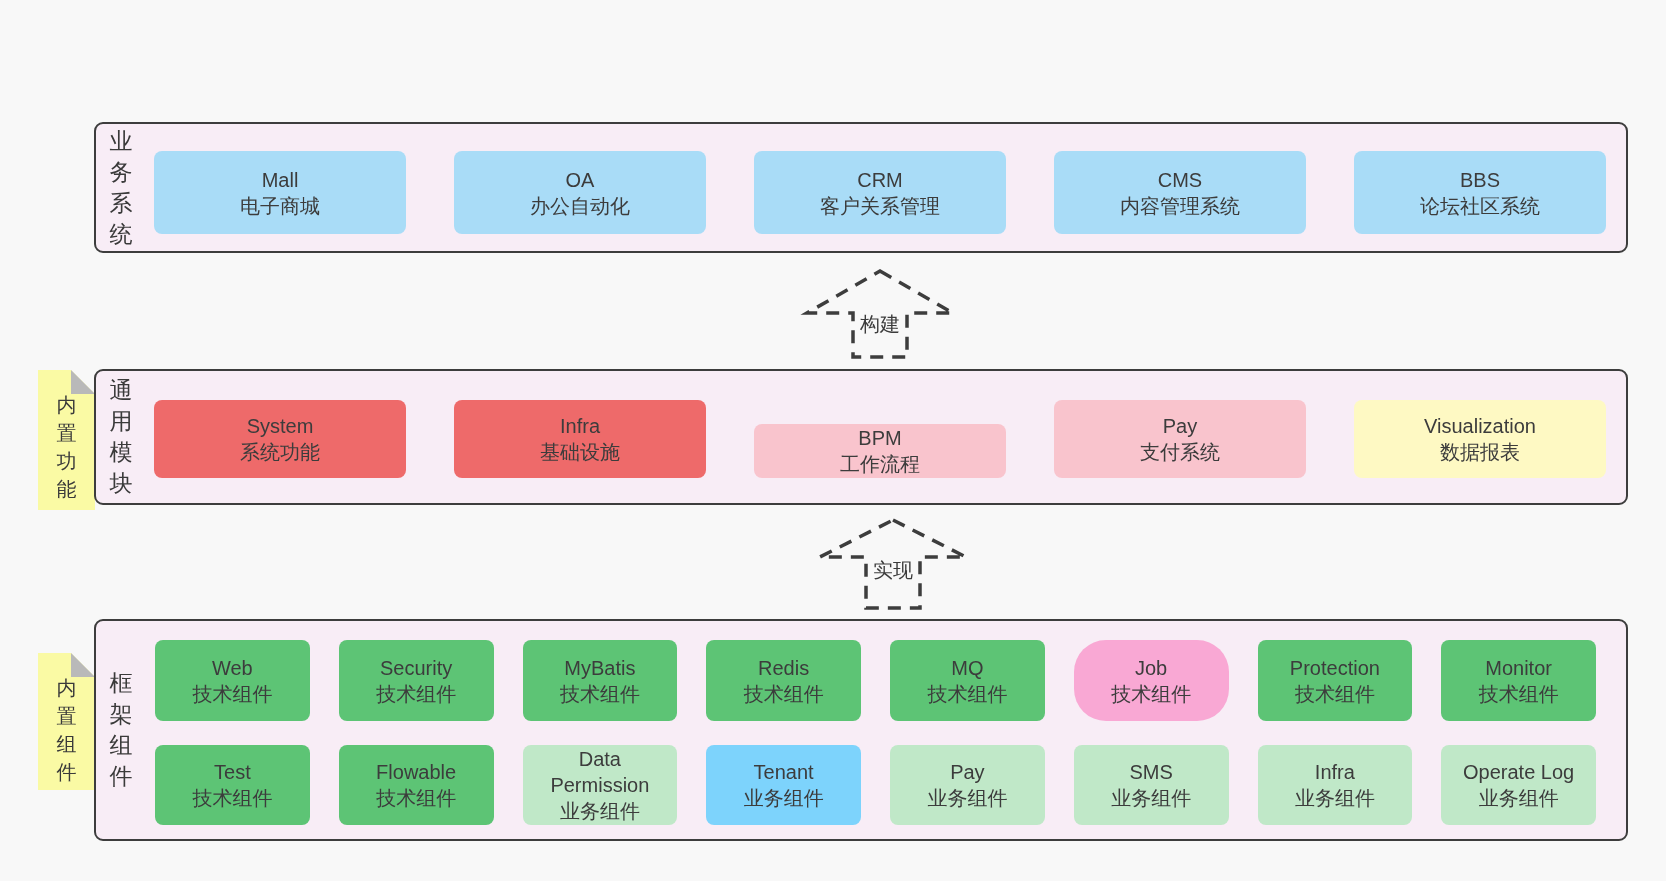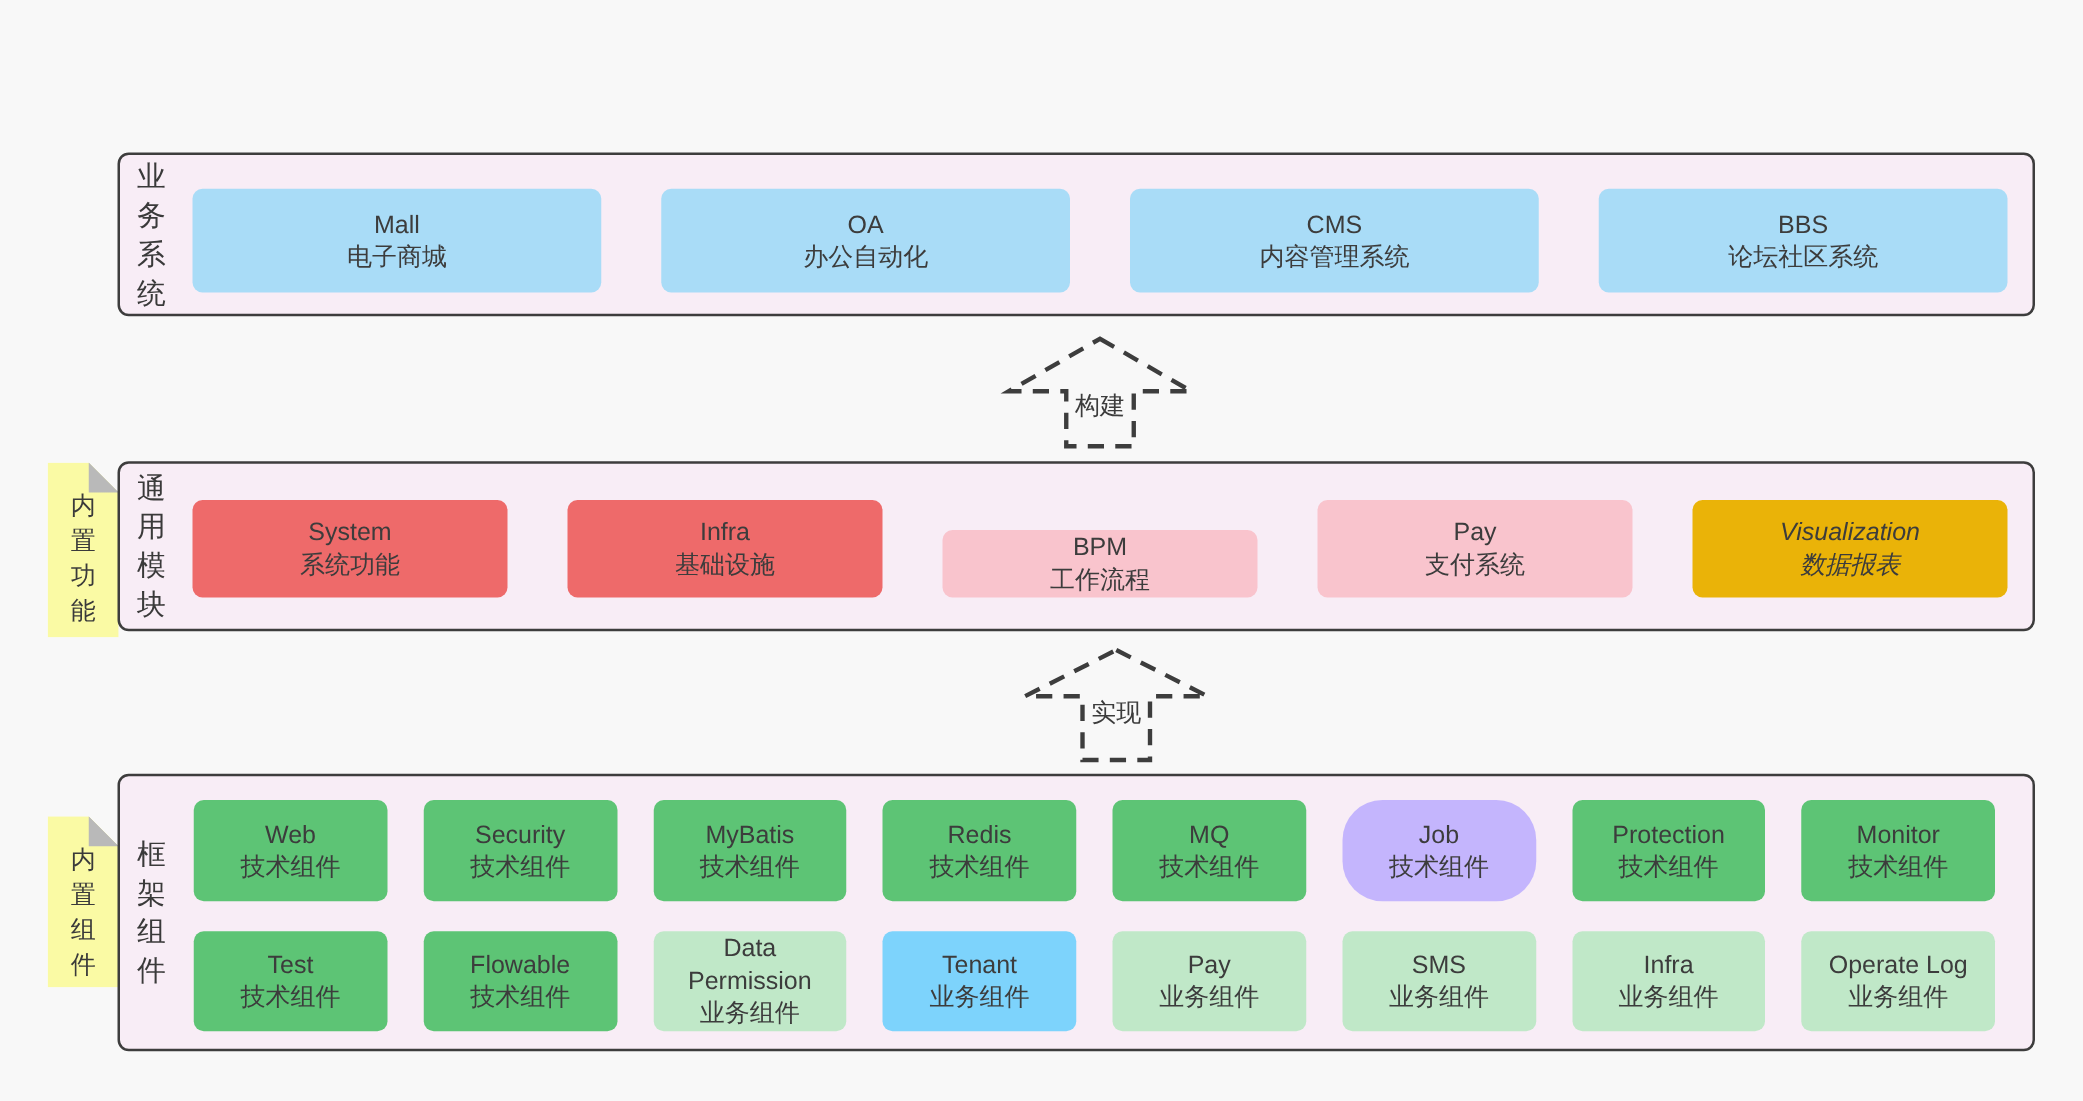--- a/index.html
+++ b/index.html
@@ -118,20 +118,24 @@
         <div class="box-row row-1">
           <div class="dbox" style="background: rgb(169, 220, 247);">
             <span>Mall</span>
             <span>电子商城</span>
           </div>
           <div class="dbox" style="background: rgb(169, 220, 247);">
             <span>OA</span>
             <span>办公自动化</span>
           </div>
           <div class="dbox" style="background: rgb(169, 220, 247);">
+            <span>CRM</span>
+            <span>客户关系管理</span>
+          </div>
+          <div class="dbox" style="background: rgb(169, 220, 247);">
             <span>CMS</span>
             <span>内容管理系统</span>
           </div>
           <div class="dbox" style="background: rgb(169, 220, 247);">
             <span>BBS</span>
             <span>论坛社区系统</span>
           </div>
         </div>
       </div>
   </div>
@@ -152,21 +156,21 @@
             <span>基础设施</span>
           </div>
           <div class="dbox" style="background: rgb(249, 196, 205); margin-top: 24px;">
             <span>BPM</span>
             <span>工作流程</span>
           </div>
           <div class="dbox" style="background: rgb(249, 196, 205);">
             <span>Pay</span>
             <span>支付系统</span>
           </div>
-          <div class="dbox" style="background: #eab308; font-style: italic;">
+          <div class="dbox" style="background: #fef9c3;">
             <span>Visualization</span>
             <span>数据报表</span>
           </div>
         </div>
       </div>
   </div>
 
   <div class="layer layer--components">
     <div class="layer-label">框
 架
@@ -187,21 +191,21 @@
             <span>技术组件</span>
           </div>
           <div class="dbox" style="background: rgb(93, 196, 117);">
             <span>Redis</span>
             <span>技术组件</span>
           </div>
           <div class="dbox" style="background: rgb(93, 196, 117);">
             <span>MQ</span>
             <span>技术组件</span>
           </div>
-          <div class="dbox" style="background: #c4b5fd; border-radius: 32px;">
+          <div class="dbox" style="background: #f9a8d4; border-radius: 32px;">
             <span>Job</span>
             <span>技术组件</span>
           </div>
           <div class="dbox" style="background: rgb(93, 196, 117);">
             <span>Protection</span>
             <span>技术组件</span>
           </div>
           <div class="dbox" style="background: rgb(93, 196, 117);">
             <span>Monitor</span>
             <span>技术组件</span>

